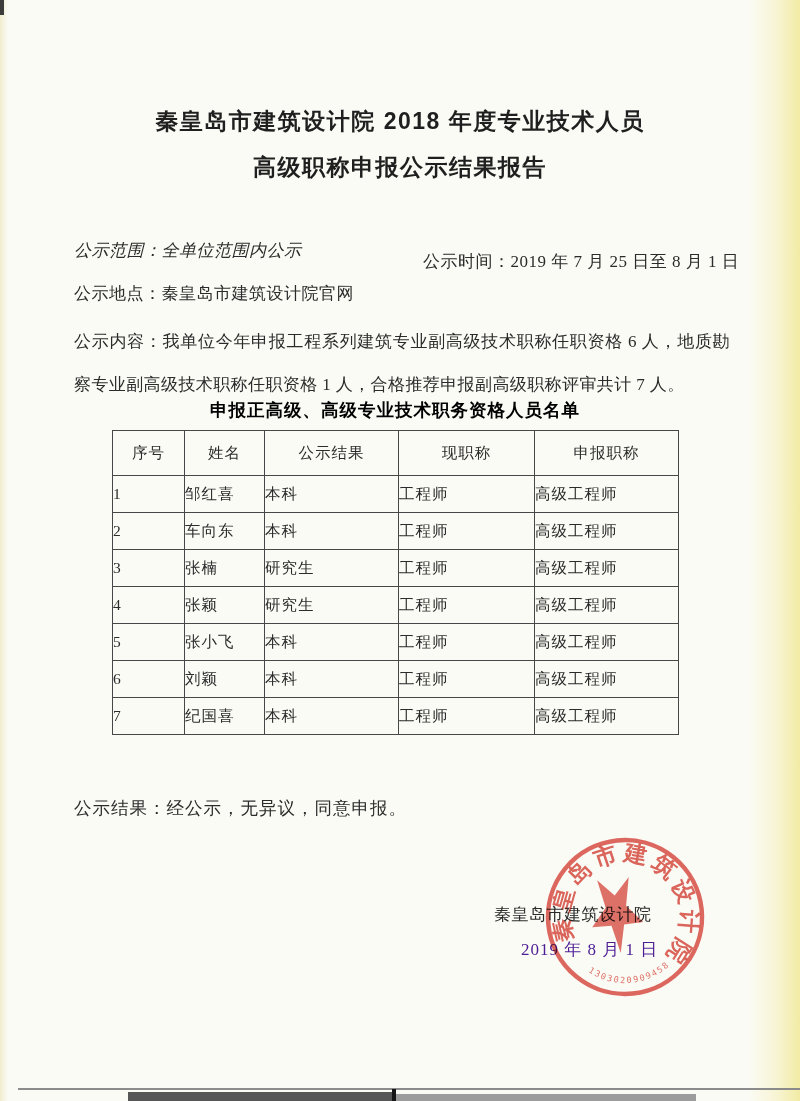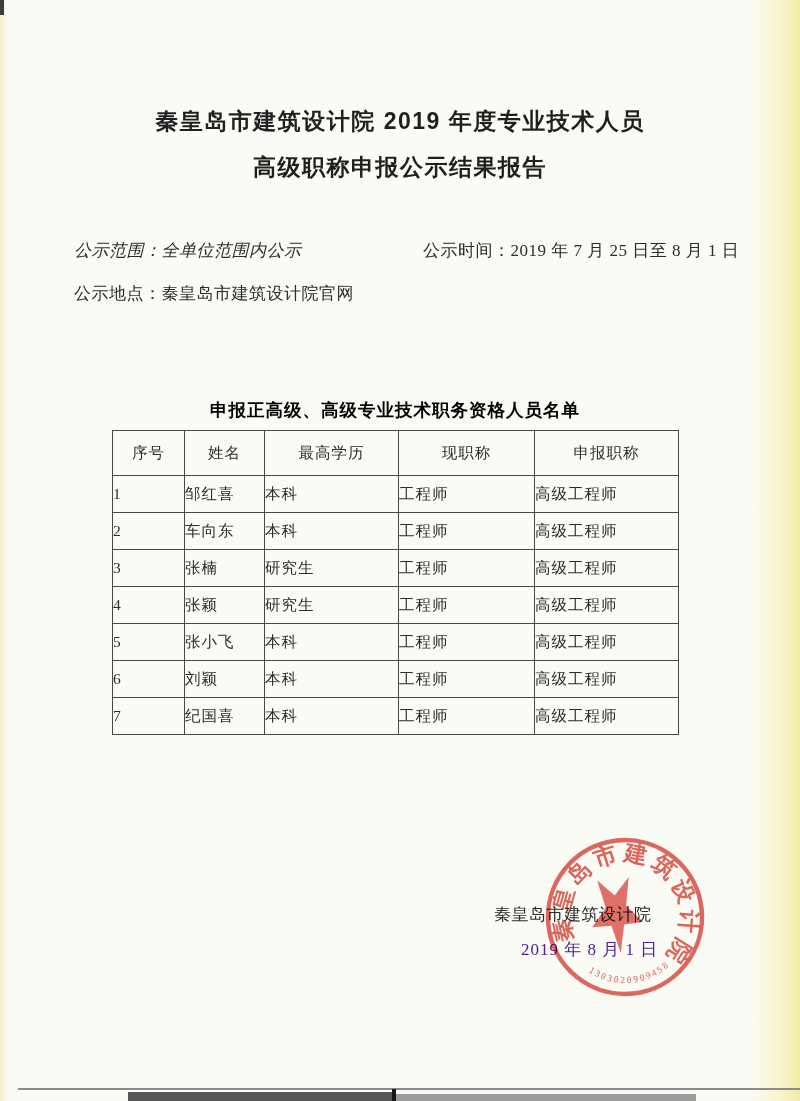--- a/index.html
+++ b/index.html
@@ -20,21 +20,21 @@
   .bottom-band-b{position:absolute;left:396px;top:1094px;width:300px;height:7px;background:#9c9c9c;}
 
   .title{position:absolute;left:0;width:100%;text-align:center;
     font-family:"Liberation Sans","DejaVu Sans",sans-serif;font-weight:700;
     font-size:23px;letter-spacing:1.5px;color:#1f1f1f;}
   .title.l1{top:106px;}
   .title.l2{top:152px;}
 
   .meta{position:absolute;font-size:17px;letter-spacing:.5px;white-space:nowrap;color:#2b2b2b;}
   .meta.scope{left:74px;top:239px;font-style:italic;}
-  .meta.time{left:423px;top:239px;}
+  .meta.time{left:423px;top:250px;}
   .meta.place{left:74px;top:282px;text-align:right;}
   .para{position:absolute;left:74px;top:320px;width:656px;
     font-size:17px;line-height:43px;letter-spacing:.4px;text-align:justify;color:#2b2b2b;}
 
   .tbl-caption{position:absolute;left:0;top:398px;width:790px;text-align:center;
     font-family:"Liberation Sans","DejaVu Sans",sans-serif;font-weight:700;
     font-size:17.5px;letter-spacing:1px;color:#000000;}
   table.roster{position:absolute;left:112px;top:430px;width:566px;
     border-collapse:collapse;table-layout:fixed;font-size:15.5px;color:#2b2b2b;}
   table.roster th,table.roster td{
@@ -55,42 +55,43 @@
 <div class="page">
 
   <div class="edge-left"></div>
   <div class="edge-right"></div>
   <div class="corner-mark"></div>
   <div class="bottom-line"></div>
   <div class="bottom-band-a"></div>
   <div class="bottom-tick"></div>
   <div class="bottom-band-b"></div>
 
-  <div class="title l1">秦皇岛市建筑设计院 2019 年度专业技术人员</div>
+  <div class="title l1">秦皇岛市建筑设计院 2018 年度专业技术人员</div>
   <div class="title l2">高级职称申报公示结果报告</div>
 
   <div class="meta scope"><span>公示范围：</span><span>全单位范围内公示</span></div>
   <div class="meta time"><span>公示时间：</span><span>2019 年 7 月 25 日至 8 月 1 日</span></div>
   <div class="meta place"><span>公示地点：</span><span>秦皇岛市建筑设计院官网</span></div>
 
+  <div class="para"><span>公示内容：</span><span>我单位今年申报工程系列建筑专业副高级技术职称任职资格 6 人，地质勘察专业副高级技术职称任职资格 1 人，合格推荐申报副高级职称评审共计 7 人。</span></div>
 
   <div class="tbl-caption">申报正高级、高级专业技术职务资格人员名单</div>
   <table class="roster">
     <colgroup>
       <col style="width:72px">
         <col style="width:80px">
         <col style="width:134px">
         <col style="width:136px">
         <col style="width:144px">
     </colgroup>
     <thead>
         <tr id="roster-head">
           <th>序号</th>
           <th>姓名</th>
-          <th>最高学历</th>
+          <th>公示结果</th>
           <th>现职称</th>
           <th>申报职称</th>
         </tr>
       </thead>
     <tbody id="roster-body">
         <tr>
           <td>1</td>
           <td>邹红喜</td>
           <td>本科</td>
           <td>工程师</td>
@@ -134,20 +135,21 @@
         <tr>
           <td>7</td>
           <td>纪国喜</td>
           <td>本科</td>
           <td>工程师</td>
           <td>高级工程师</td>
         </tr>
       </tbody>
   </table>
 
+  <div class="result"><span>公示结果：</span><span>经公示，无异议，同意申报。</span></div>
 
   <div class="sig-org">秦皇岛市建筑设计院</div>
   <div class="sig-date">2019 年 8 月 1 日</div>
 
   <svg class="seal" width="164" height="164" viewBox="0 0 164 164">
     <defs>
       <path id="sealArc" d="M 28.7 99.3 A 56 56 0 1 1 116.5 126.1" fill="none"></path>
       <path id="sealNumArc" d="M 39.6 132.6 A 66 66 0 0 0 124.4 132.6" fill="none"></path>
     </defs>
     <g transform="rotate(-6 82 82)">

